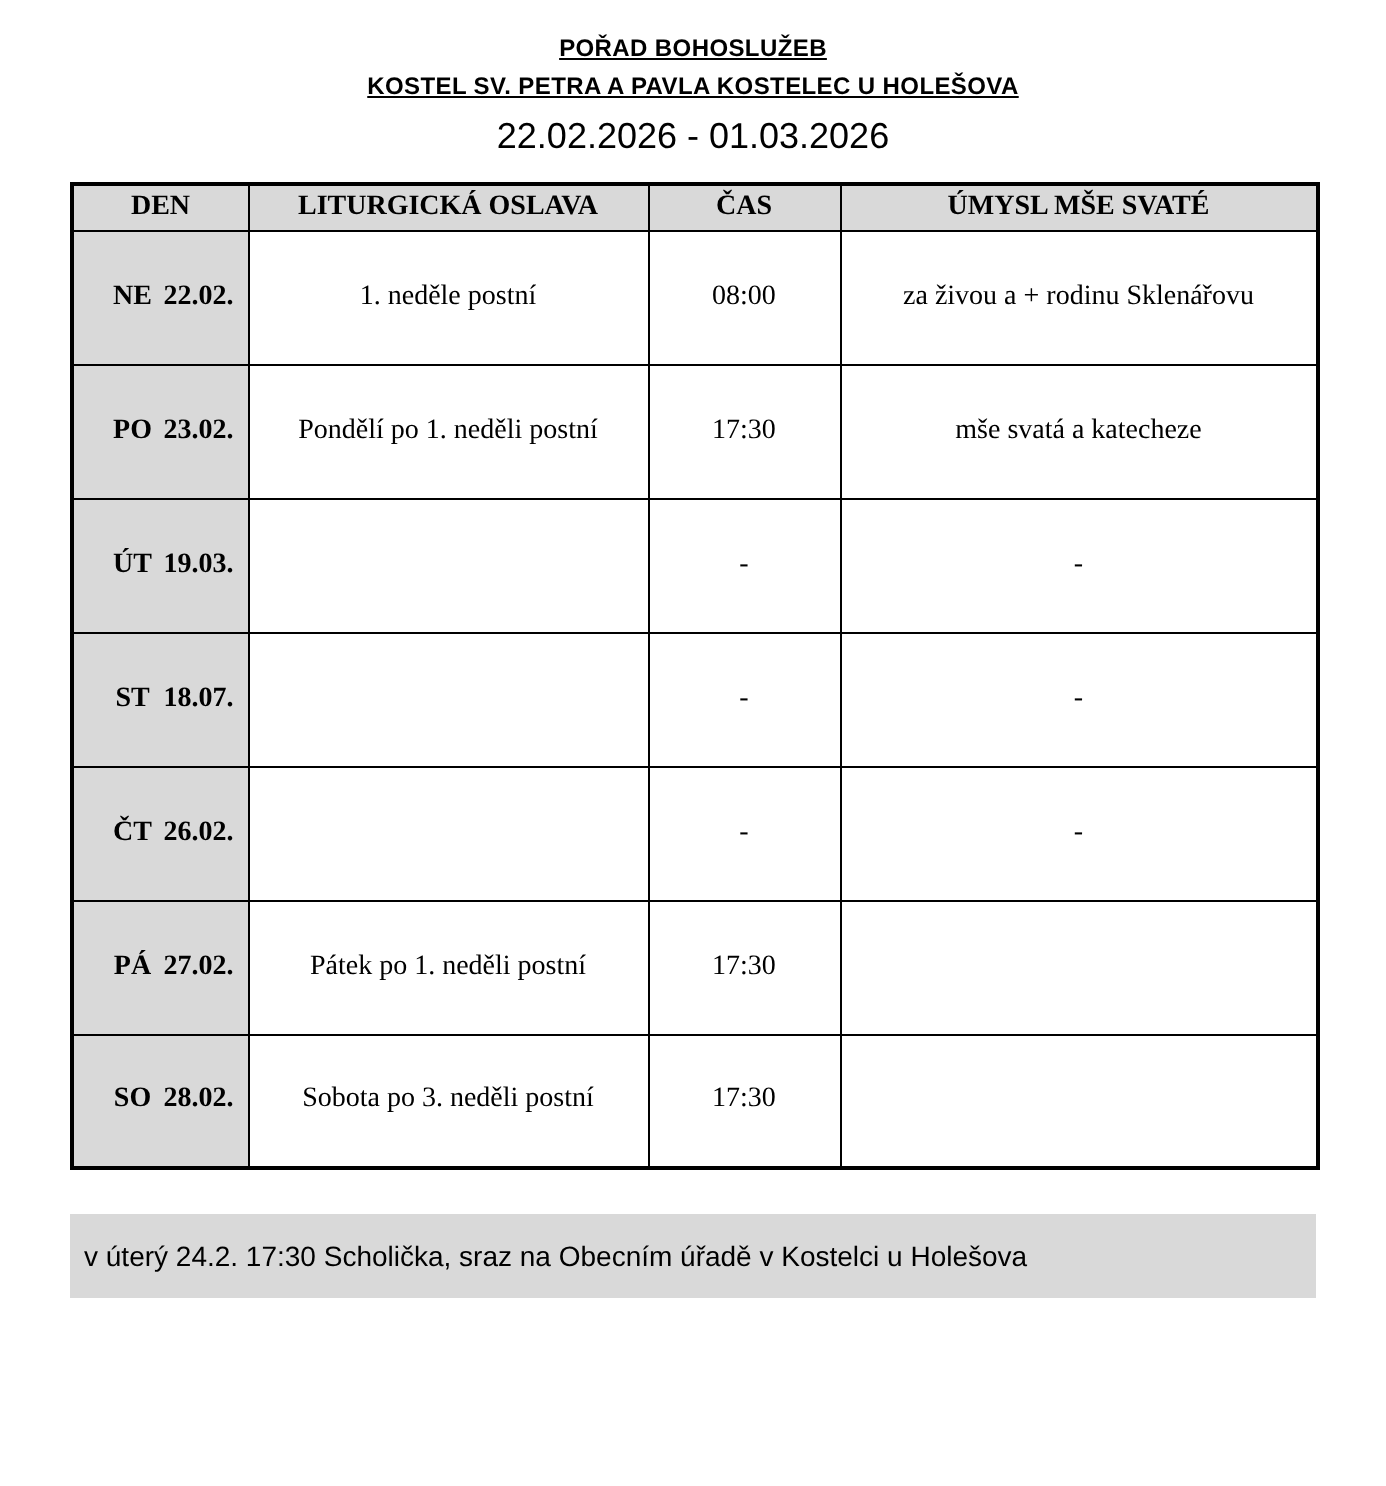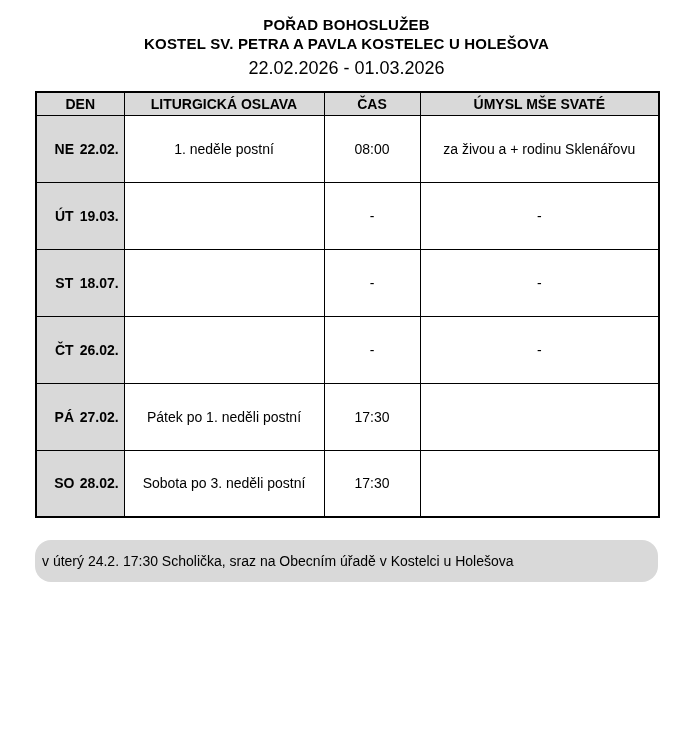--- a/index.html
+++ b/index.html
@@ -13,43 +13,45 @@
     width: 693px;
     height: 743px;
     position: relative;
     overflow: hidden;
   }
   .titles {
     text-align: center;
     padding-top: 15px;
   }
   .title, .subtitle {
-    font-size: 15px;
+    font-size: 12px;
     font-weight: bold;
     line-height: 19px;
     letter-spacing: 0.2px;
+    text-decoration: underline;
   }
   .date-range {
     font-size: 18px;
     line-height: 18px;
     margin-top: 6px;
   }
   table.schedule {
     border-collapse: collapse;
     table-layout: fixed;
     width: 623px;
     margin: 14px 0 0 35px;
     border: 2px solid var(--border, #000000);
   }
   table.schedule th,
   table.schedule td {
     border: 1px solid var(--border, #000000);
     font-size: 14px;
     vertical-align: middle;
     overflow: hidden;
+    font-family: Liberation Serif, serif;
   }
   table.schedule thead th {
     background: var(--cell-shade, #d9d9d9);
     font-weight: bold;
     height: 23px;
     text-align: center;
   }
   table.schedule tbody td {
     height: 67px;
     text-align: center;
@@ -65,21 +67,20 @@
     display: inline-block;
     min-width: 31px;
   }
   .footer-note {
     width: 623px;
     margin: 22px 0 0 35px;
     background: var(--footer-bg, #d9d9d9);
     font-size: 14px;
     line-height: 18px;
     padding: 12px 8px 12px 7px;
-    border-radius: 16px;
   }
 </style>
 </head>
 <body>
 
 <div class="page">
 
   <header class="titles">
     <div class="title">POŘAD BOHOSLUŽEB</div>
     <div class="subtitle">KOSTEL SV. PETRA A PAVLA KOSTELEC U HOLEŠOVA</div>
@@ -100,20 +101,26 @@
         <th>ČAS</th>
         <th>ÚMYSL MŠE SVATÉ</th>
       </tr>
     </thead>
     <tbody>
       <tr>
         <td class="day"><span class="abbr">NE</span><span class="date">22.02.</span></td>
         <td>1. neděle postní</td>
         <td>08:00</td>
         <td>za živou a + rodinu Sklenářovu</td>
+      </tr>
+      <tr>
+        <td class="day"><span class="abbr">PO</span><span class="date">23.02.</span></td>
+        <td>Pondělí po 1. neděli postní</td>
+        <td>17:30</td>
+        <td>mše svatá a katecheze</td>
       </tr>
       <tr>
         <td class="day"><span class="abbr">ÚT</span><span class="date">19.03.</span></td>
         <td></td>
         <td>-</td>
         <td>-</td>
       </tr>
       <tr>
         <td class="day"><span class="abbr">ST</span><span class="date">18.07.</span></td>
         <td></td>

